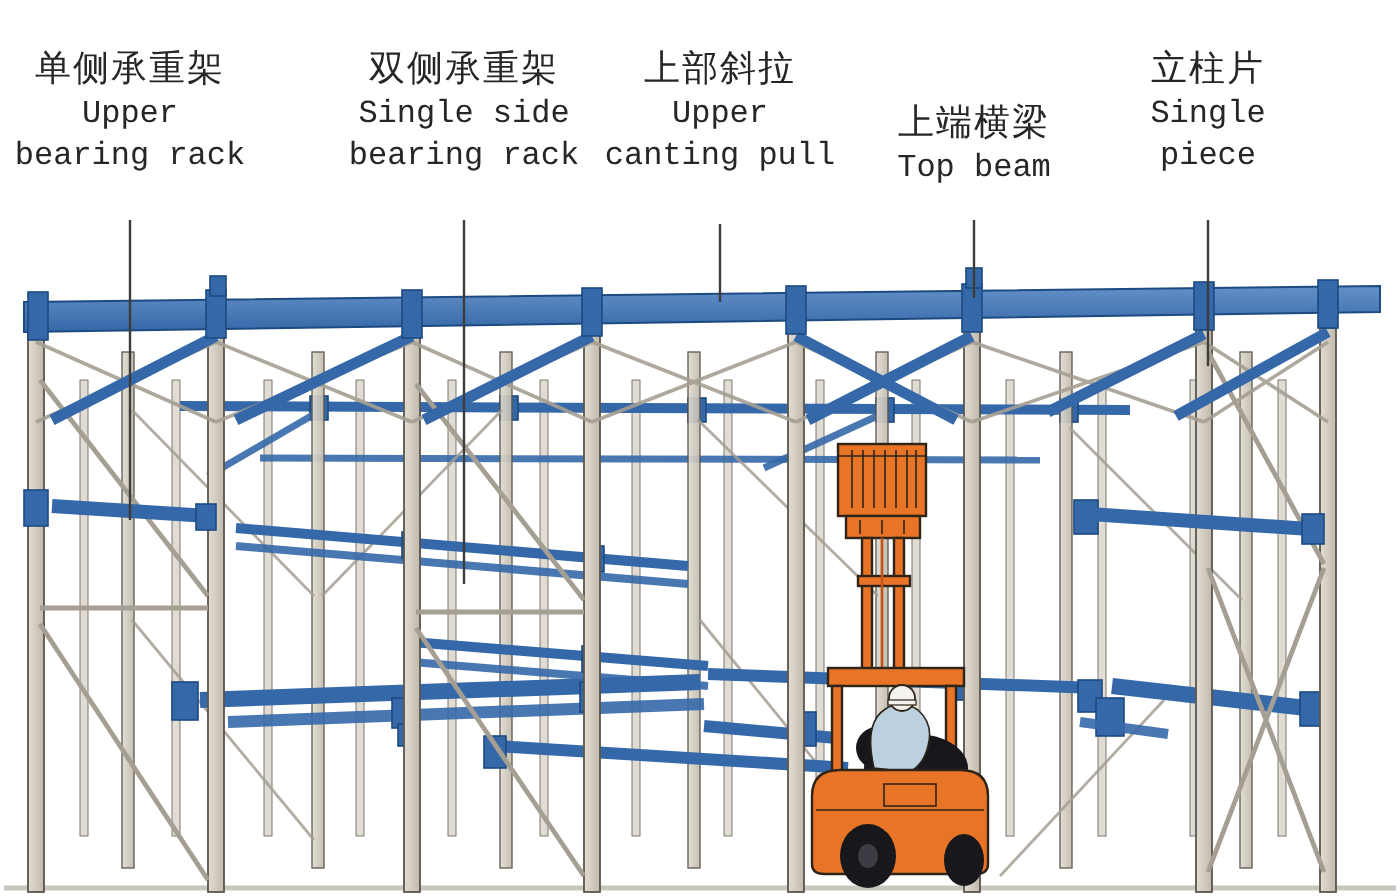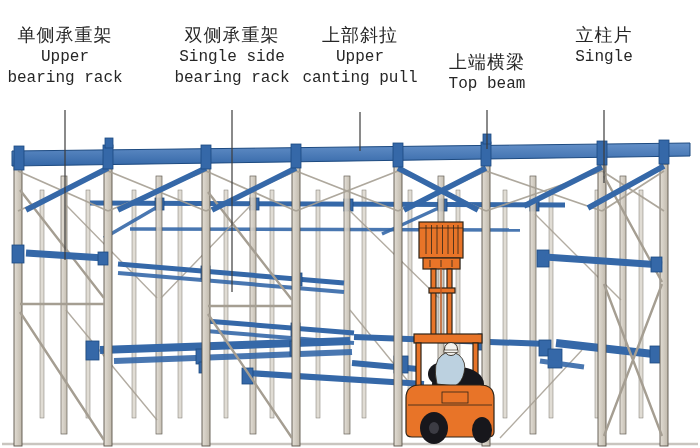--- a/index.html
+++ b/index.html
@@ -224,16 +224,17 @@
       <div class="en">Top beam</div>
     </div>
     <div class="label" style="left:302px;top:25px;width:116px;">
       <div class="zh">上部斜拉</div>
       <div class="en">Upper</div>
       <div class="en">canting pull</div>
     </div>
     <div class="label" style="left:550px;top:25px;width:108px;">
       <div class="zh">立柱片</div>
       <div class="en">Single</div>
+      <div class="en">piece</div>
     </div>
   </div>
 
 </div>
 
 </body></html>

